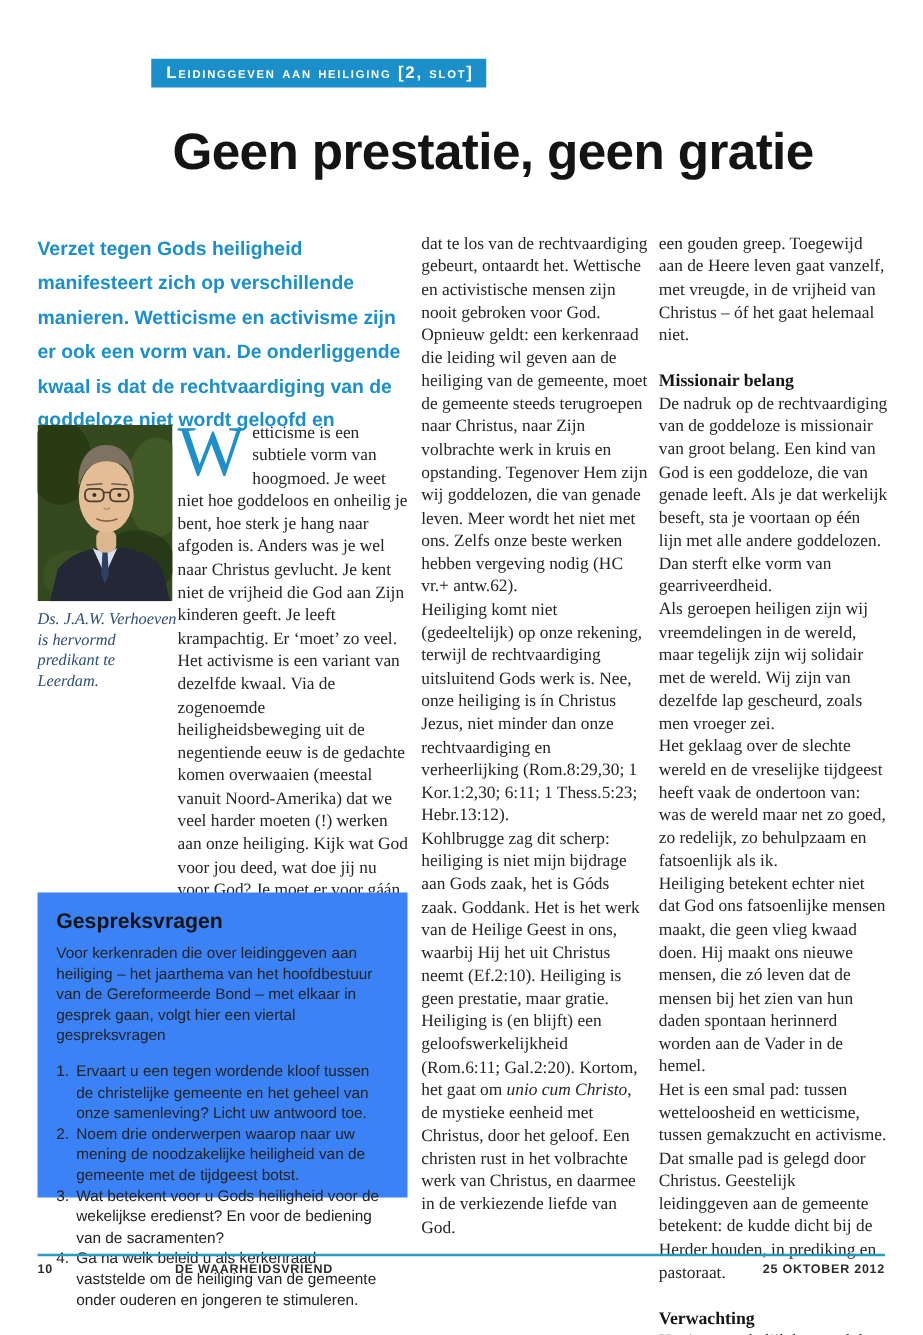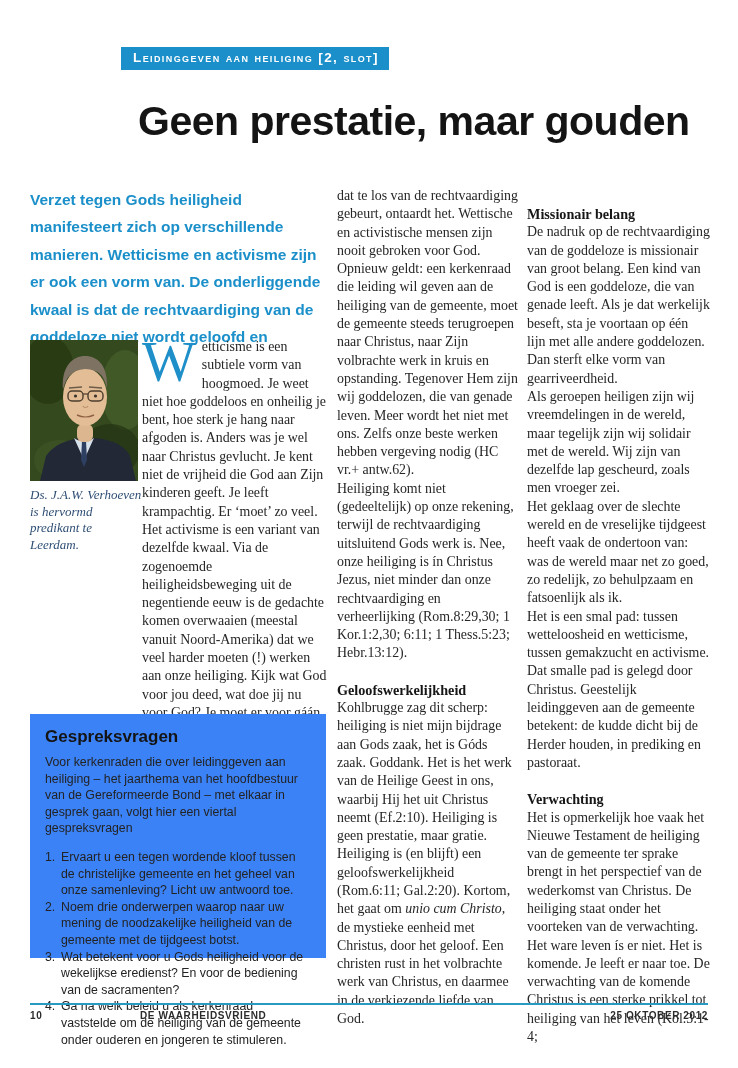--- a/index.html
+++ b/index.html
@@ -51,21 +51,21 @@
   .magname{position:absolute;left:140px;top:0;}
   .issuedate{position:absolute;right:30px;top:0;}
 </style>
 </head>
 <body>
 
 <div class="page">
 
   <div class="kicker">Leidinggeven aan heiliging [2, slot]</div>
 
-  <h1 class="title">Geen prestatie, maar gouden</h1>
+  <h1 class="title">Geen prestatie, geen gratie</h1>
 
   <div class="intro">Verzet tegen Gods heiligheid manifesteert zich op verschillende manieren. Wetticisme en activisme zijn er ook een vorm van. De onderliggende kwaal is dat de rechtvaardiging van de goddeloze niet wordt geloofd en geleefd.</div>
 
   <svg class="photo" viewBox="0 0 108 141" xmlns="http://www.w3.org/2000/svg">
     <rect x="0" y="0" width="108" height="141" fill="#35491f"></rect>
     <ellipse cx="18" cy="30" rx="26" ry="34" fill="#27380f" opacity="0.8"></ellipse>
     <ellipse cx="95" cy="50" rx="24" ry="40" fill="#47602b" opacity="0.7"></ellipse>
     <ellipse cx="80" cy="110" rx="30" ry="26" fill="#223312" opacity="0.7"></ellipse>
     <ellipse cx="30" cy="120" rx="26" ry="20" fill="#3e5526" opacity="0.7"></ellipse>
     <path d="M10,141 L16,116 C24,104 38,100 50,98 L66,98 C80,100 94,104 100,116 L106,141 Z" fill="#222836"></path>
@@ -90,30 +90,31 @@
   <div class="col col1">
     <p><span class="dropcap">W</span><span>etticisme is een subtiele vorm van hoogmoed. Je weet niet hoe goddeloos en onheilig je bent, hoe sterk je hang naar afgoden is. Anders was je wel naar Christus gevlucht. Je kent niet de vrijheid die God aan Zijn kinderen geeft. Je leeft krampachtig. Er ‘moet’ zo veel.</span></p>
     <p>Het activisme is een variant van dezelfde kwaal. Via de zogenoemde heiligheidsbeweging uit de negentiende eeuw is de gedachte komen overwaaien (meestal vanuit Noord-Amerika) dat we veel harder moeten (!) werken aan onze heiliging. Kijk wat God voor jou deed, wat doe jij nu voor God? Je moet er voor gáán. Een schepje erbovenop. Ook dit levert een krampachtig geloofsleven op. Er moet zoveel.</p>
     <p>Wetticisme en activisme dringen aan op de heiliging, vaak met de allerbeste bedoelingen. Maar als</p>
   </div>
 
   <div class="col col2">
     <p>dat te los van de rechtvaardiging gebeurt, ontaardt het. Wettische en activistische mensen zijn nooit gebroken voor God.</p>
     <p>Opnieuw geldt: een kerkenraad die leiding wil geven aan de heiliging van de gemeente, moet de gemeente steeds terugroepen naar Christus, naar Zijn volbrachte werk in kruis en opstanding. Tegenover Hem zijn wij goddelozen, die van genade leven. Meer wordt het niet met ons. Zelfs onze beste werken hebben vergeving nodig (HC vr.+ antw.62).</p>
     <p>Heiliging komt niet (gedeeltelijk) op onze rekening, terwijl de rechtvaardiging uitsluitend Gods werk is. Nee, onze heiliging is ín Christus Jezus, niet minder dan onze rechtvaardiging en verheerlijking (Rom.8:29,30; 1 Kor.1:2,30; 6:11; 1 Thess.5:23; Hebr.13:12).</p>
-    <h3>Geloofswerkelijkheid</h3>
     <p><span>Kohlbrugge zag dit scherp: heiliging is niet mijn bijdrage aan Gods zaak, het is Góds zaak. Goddank. Het is het werk van de Heilige Geest in ons, waarbij Hij het uit Christus neemt (Ef.2:10). Heiliging is geen prestatie, maar gratie. Heiliging is (en blijft) een geloofswerkelijkheid (Rom.6:11; Gal.2:20). Kortom, het gaat om </span><span class="ital">unio cum Christo</span><span>, de mystieke eenheid met Christus, door het geloof. Een christen rust in het volbrachte werk van Christus, en daarmee in de verkiezende liefde van God.</span></p>
 
   </div>
 
   <div class="col col3">
+    <p>een gouden greep. Toegewijd aan de Heere leven gaat vanzelf, met vreugde, in de vrijheid van Christus – óf het gaat helemaal niet.</p>
     <h3>Missionair belang</h3>
     <p>De nadruk op de rechtvaardiging van de goddeloze is missionair van groot belang. Een kind van God is een goddeloze, die van genade leeft. Als je dat werkelijk beseft, sta je voortaan op één lijn met alle andere goddelozen. Dan sterft elke vorm van gearriveerdheid.</p>
     <p>Als geroepen heiligen zijn wij vreemdelingen in de wereld, maar tegelijk zijn wij solidair met de wereld. Wij zijn van dezelfde lap gescheurd, zoals men vroeger zei.</p>
     <p>Het geklaag over de slechte wereld en de vreselijke tijdgeest heeft vaak de ondertoon van: was de wereld maar net zo goed, zo redelijk, zo behulpzaam en fatsoenlijk als ik.</p>
+    <p>Heiliging betekent echter niet dat God ons fatsoenlijke mensen maakt, die geen vlieg kwaad doen. Hij maakt ons nieuwe mensen, die zó leven dat de mensen bij het zien van hun daden spontaan herinnerd worden aan de Vader in de hemel.</p>
     <p>Het is een smal pad: tussen wetteloosheid en wetticisme, tussen gemakzucht en activisme. Dat smalle pad is gelegd door Christus. Geestelijk leidinggeven aan de gemeente betekent: de kudde dicht bij de Herder houden, in prediking en pastoraat.</p>
     <h3>Verwachting</h3>
     <p>Het is opmerkelijk hoe vaak het Nieuwe Testament de heiliging van de gemeente ter sprake brengt in het perspectief van de wederkomst van Christus. De heiliging staat onder het voorteken van de verwachting. Het ware leven ís er niet. Het is komende. Je leeft er naar toe. De verwachting van de komende Christus is een sterke prikkel tot heiliging van het leven (Kol.3:1-4;</p>
   </div>
 
   <div class="qbox">
     <h2>Gespreksvragen</h2>
     <p class="qintro">Voor kerkenraden die over leidinggeven aan heiliging – het jaarthema van het hoofdbestuur van de Gereformeerde Bond – met elkaar in gesprek gaan, volgt hier een viertal gespreksvragen</p>
     <ol class="qlist">
       <li>

